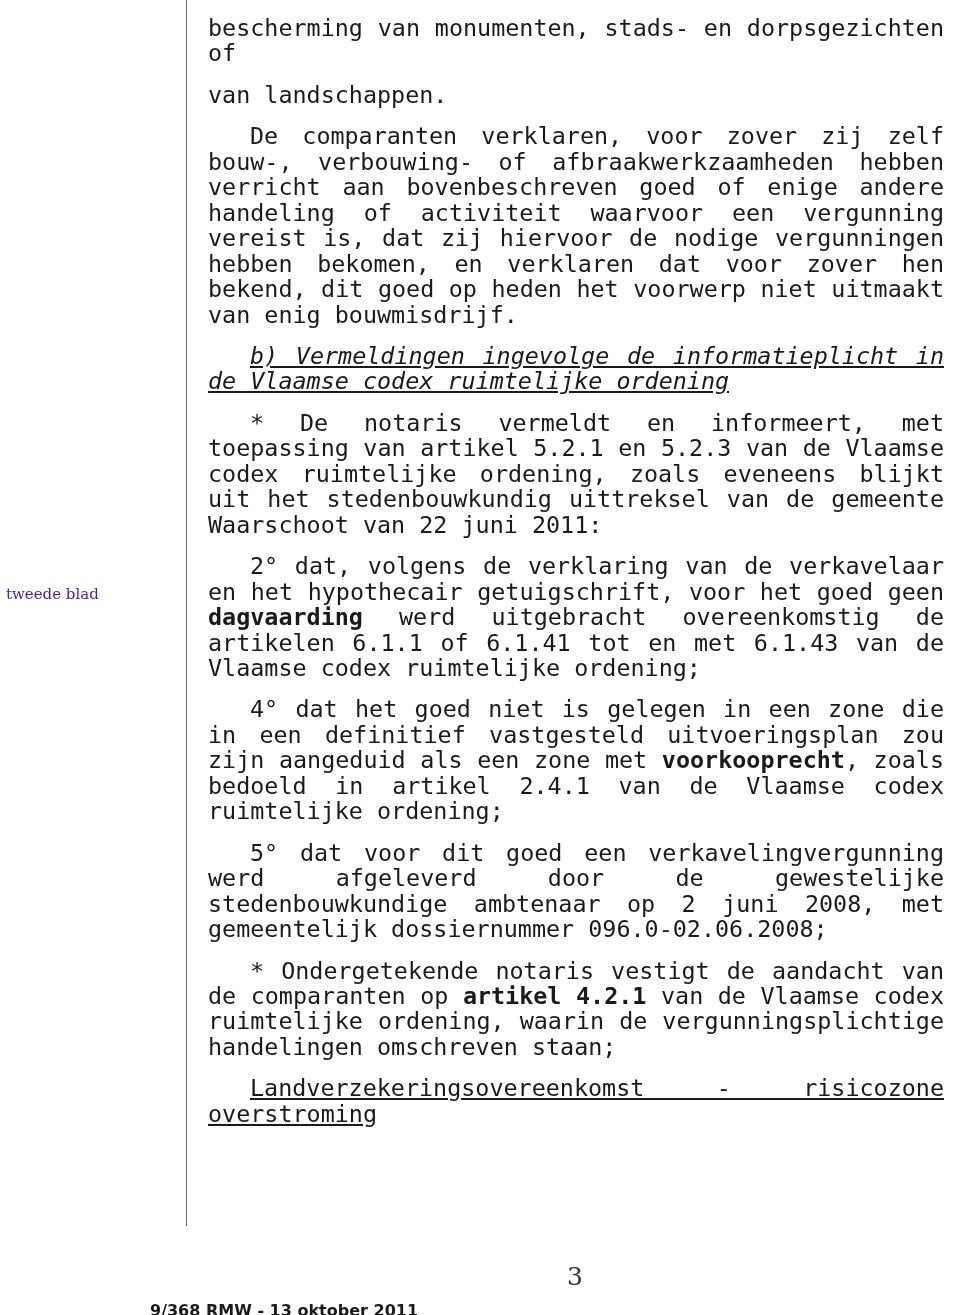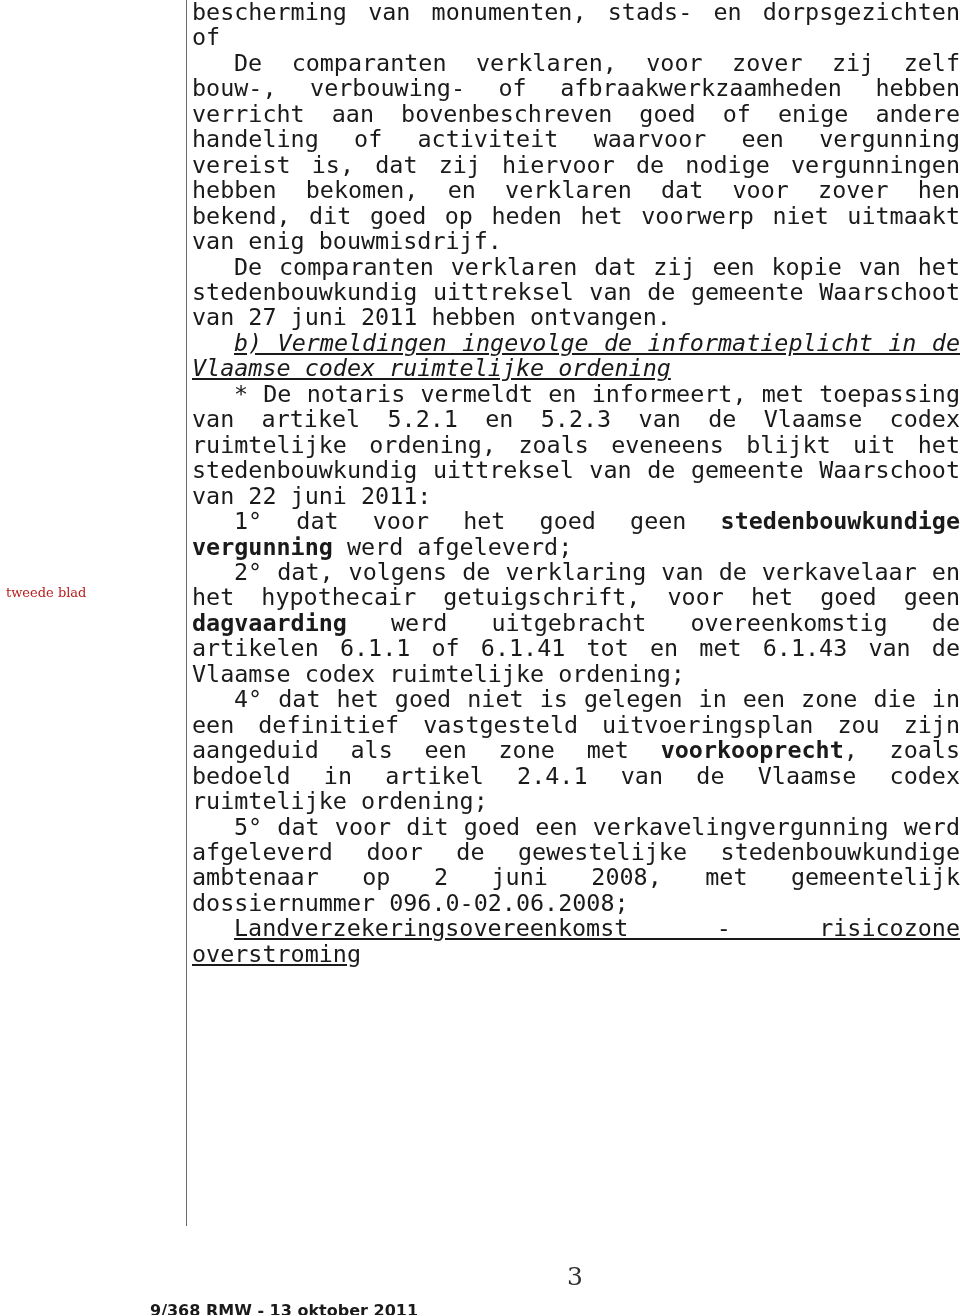--- a/index.html
+++ b/index.html
@@ -16,22 +16,22 @@
     font-family: "DejaVu Sans Mono", "Liberation Mono", monospace;
   }
 
   
   .margin-note {
     position: absolute;
     left: 6px;
     top: 585px;
     width: 170px;
     font-family: "DejaVu Serif", "Liberation Serif", serif;
-    font-size: 13px;
-    color: #b91c1c;
+    font-size: 15px;
+    color: #4c1d95;
     line-height: 1.2;
     white-space: nowrap;
   }
 
   
   .vrule {
     position: absolute;
     left: 186px;
     top: 0px;
     width: 1px;
@@ -46,21 +46,21 @@
     top: 0px;
     width: 768px;
     font-size: 23.4px;
     line-height: 25.45px;
     color: #1a1a1a;
     text-align: justify;
     text-justify: inter-word;
     letter-spacing: 0;
   }
   .body-col p {
-    margin: 0;
+    margin: 16px;
     padding: 0;
     text-align: justify;
     text-align-last: left;
   }
   .body-col p.indent {
     text-indent: 42px;
   }
   .it { font-style: italic; text-decoration: underline; }
   .bd { font-weight: bold; }
   .ul { text-decoration: underline; }
@@ -95,54 +95,54 @@
 
   <div class="margin-note">tweede blad</div>
 
   <div class="vrule"></div>
 
   <div class="body-col">
 
     <p>
       <span>bescherming van monumenten, stads- en dorpsgezichten of</span>
     </p>
+    <p>
+      <span>van landschappen.</span>
+    </p>
 
     <p class="indent">
       <span>De comparanten verklaren, voor zover zij zelf bouw-, verbouwing- of afbraakwerkzaamheden hebben verricht aan bovenbeschreven goed of enige andere handeling of activiteit waarvoor een vergunning vereist is, dat zij hiervoor de nodige vergunningen hebben bekomen, en verklaren dat voor zover hen bekend, dit goed op heden het voorwerp niet uitmaakt van enig bouwmisdrijf.</span>
     </p>
 
-    <p class="indent">
-      <span>De comparanten verklaren dat zij een kopie van het stedenbouwkundig uittreksel van de gemeente Waarschoot van 27 juni 2011 hebben ontvangen.</span>
-    </p>
 
     <p class="indent it">
       <span>b) Vermeldingen ingevolge de informatieplicht in de Vlaamse codex ruimtelijke ordening</span>
     </p>
 
     <p class="indent">
       <span>* De notaris vermeldt en informeert, met toepassing van artikel 5.2.1 en 5.2.3 van de Vlaamse codex ruimtelijke ordening, zoals eveneens blijkt uit het stedenbouwkundig uittreksel van de gemeente Waarschoot van 22 juni 2011:</span>
     </p>
 
-    <p class="indent">
-      <span>1° dat voor het goed geen </span><span class="bd">stedenbouwkundige vergunning</span><span> werd afgeleverd;</span>
-    </p>
 
 
     <p class="indent">
       <span>2° dat, volgens de verklaring van de verkavelaar en het hypothecair getuigschrift, voor het goed geen </span><span class="bd">dagvaarding</span><span> werd uitgebracht overeenkomstig de artikelen 6.1.1 of 6.1.41 tot en met 6.1.43 van de Vlaamse codex ruimtelijke ordening;</span>
     </p>
 
     <p class="indent">
       <span>4° dat het goed niet is gelegen in een zone die in een definitief vastgesteld uitvoeringsplan zou zijn aangeduid als een zone met </span><span class="bd">voorkooprecht</span><span>, zoals bedoeld in artikel 2.4.1 van de Vlaamse codex ruimtelijke ordening;</span>
     </p>
 
     <p class="indent">
       <span>5° dat voor dit goed een verkavelingvergunning werd afgeleverd door de gewestelijke stedenbouwkundige ambtenaar op 2 juni 2008, met gemeentelijk dossiernummer 096.0-02.06.2008;</span>
     </p>
 
+    <p class="indent">
+      <span>* Ondergetekende notaris vestigt de aandacht van de comparanten op </span><span class="bd">artikel 4.2.1</span><span> van de Vlaamse codex ruimtelijke ordening, waarin de vergunningsplichtige handelingen omschreven staan;</span>
+    </p>
 
 
     <p class="indent">
       <span class="ul">Landverzekeringsovereenkomst - risicozone overstroming</span>
     </p>
 
   </div>
 
   <div class="page-number">3</div>
 

